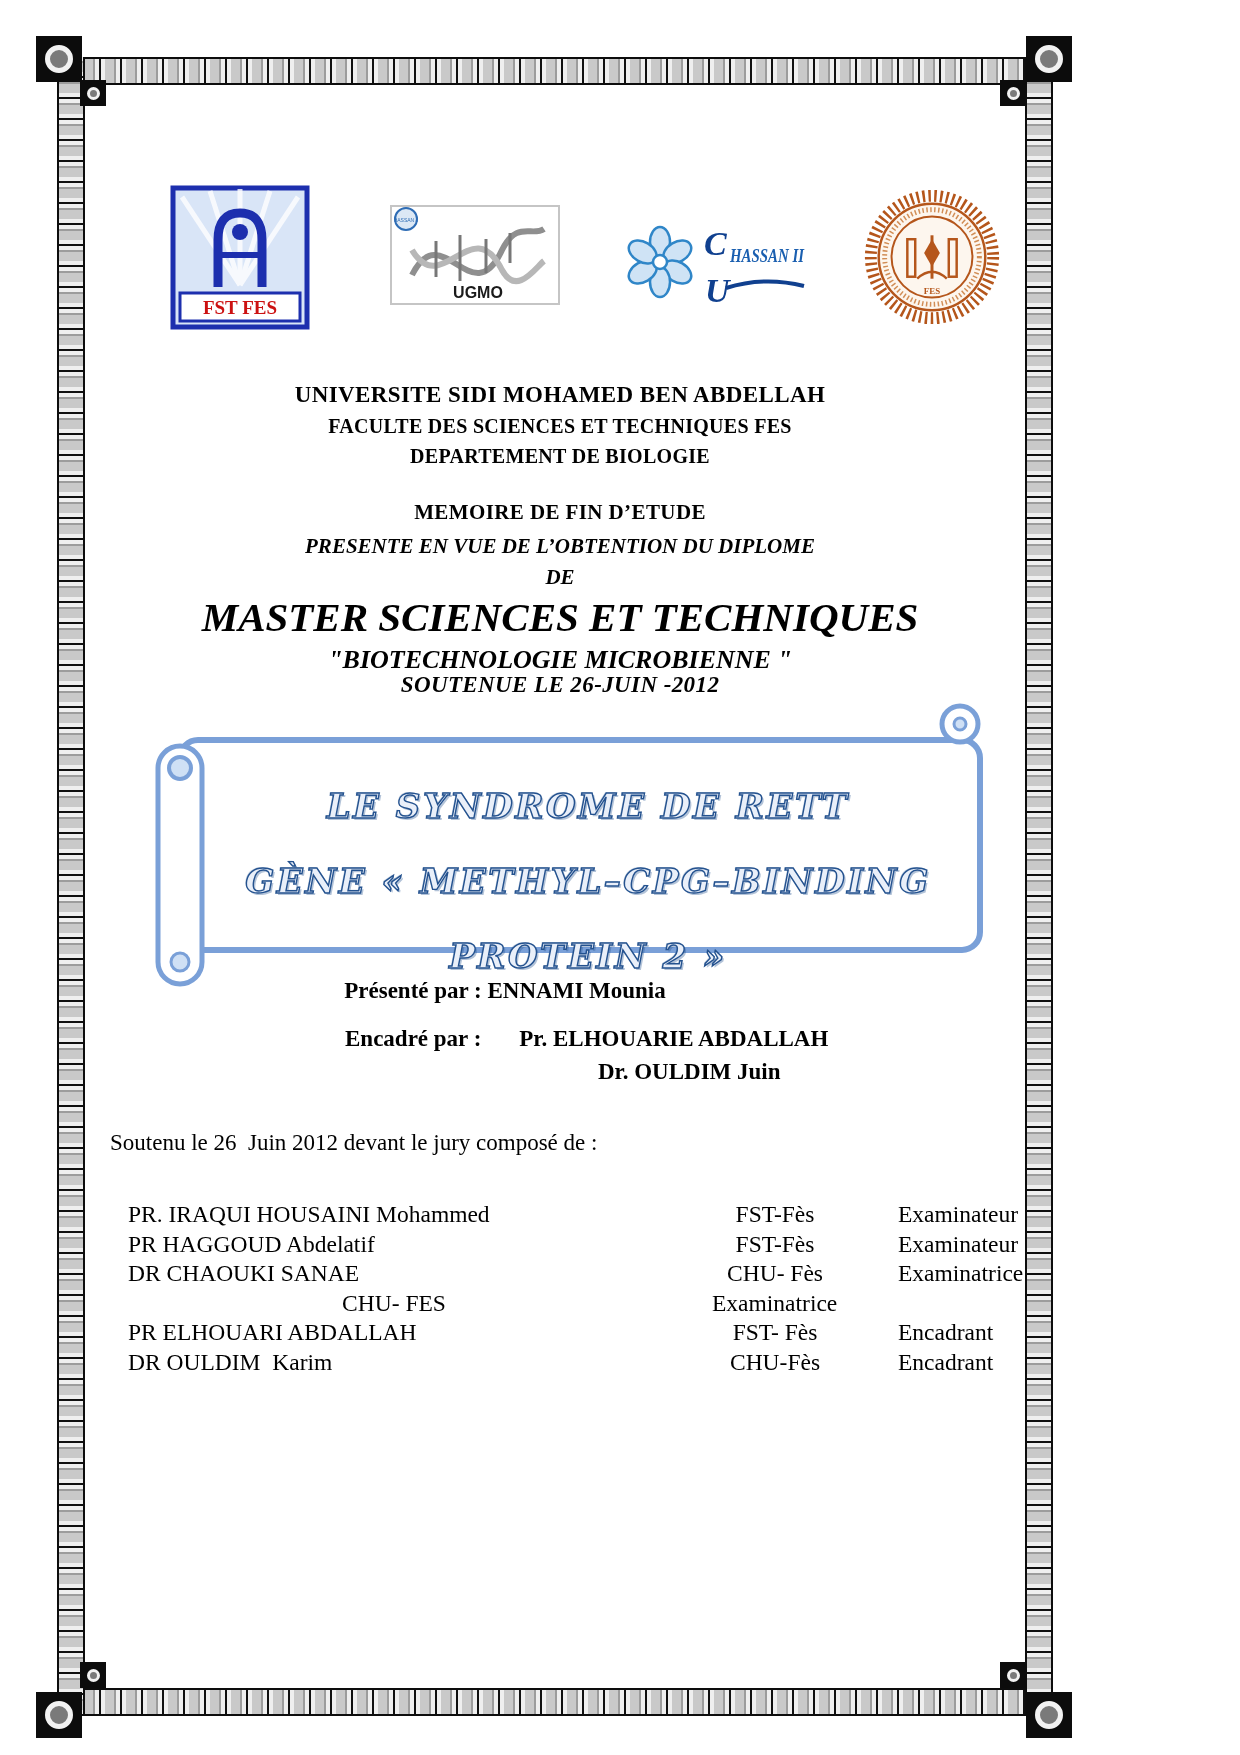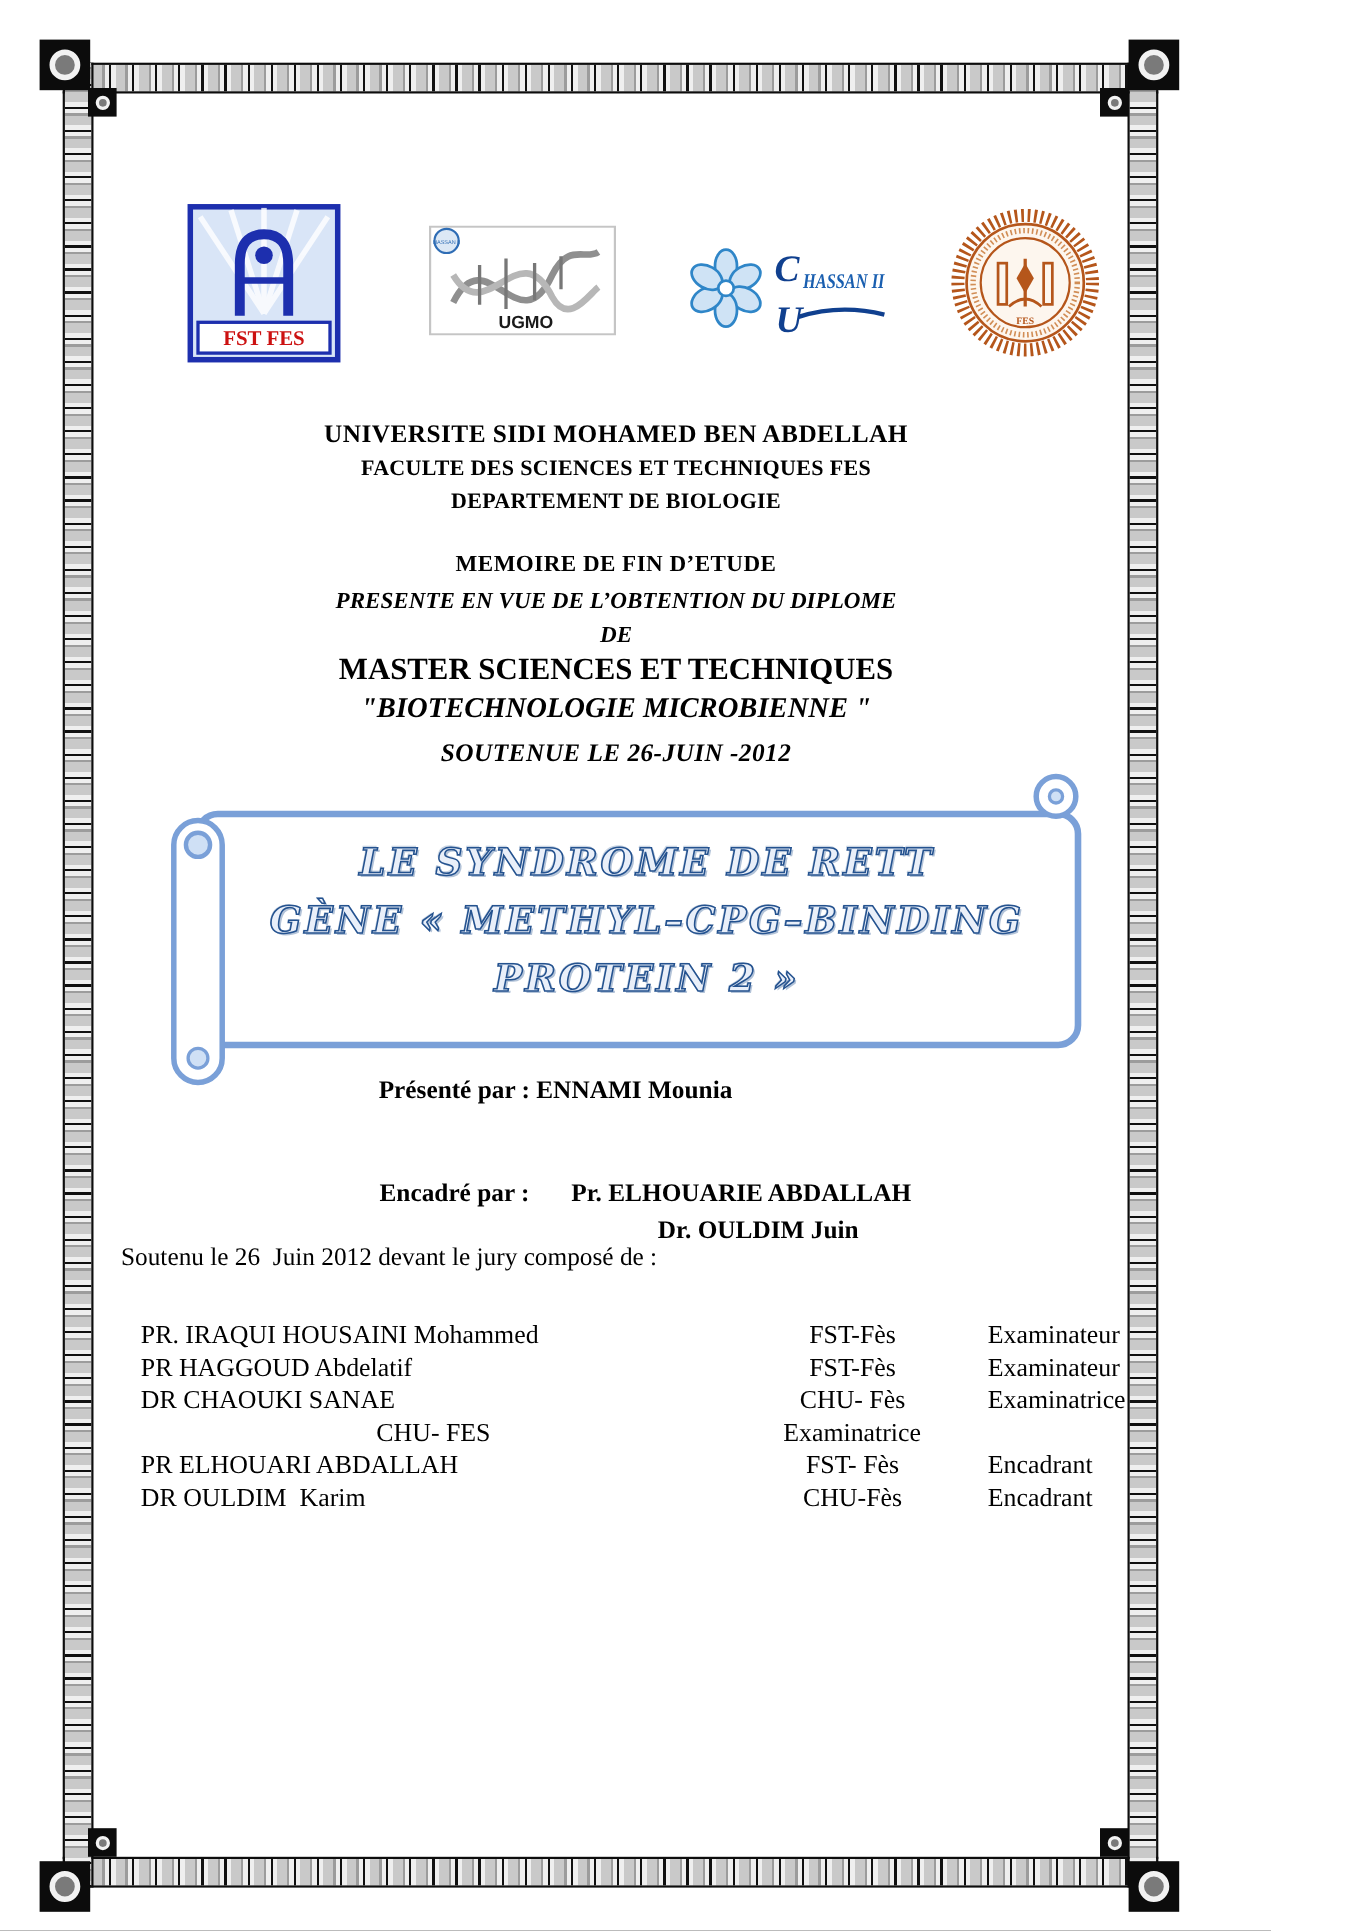--- a/index.html
+++ b/index.html
@@ -23,36 +23,36 @@
   .logo{position:absolute;}
   .logo svg{display:block;width:100%;height:100%;}
 
   
   .center-block{position:absolute;left:110px;width:900px;text-align:center;}
   .uni1{font-size:23px;font-weight:bold;letter-spacing:.4px;}
   .uni2,.uni3{font-size:20px;font-weight:bold;margin-top:7px;letter-spacing:.3px;}
   .mem1{font-size:21px;font-weight:bold;letter-spacing:.4px;}
   .mem2{font-size:21px;font-weight:bold;font-style:italic;margin-top:9px;}
   .mem3{font-size:21px;font-weight:bold;font-style:italic;margin-top:6px;}
-  .mem4{font-size:28px;font-weight:bold;margin-top:3px;}
+  .mem4{font-size:41px;font-weight:bold;font-style:italic;margin-top:3px;}
   .mem5{font-size:26px;font-weight:bold;font-style:italic;margin-top:4px;}
   .soutenue{font-size:23px;font-weight:bold;font-style:italic;letter-spacing:.4px;}
 
   
   #banner{position:absolute;left:148px;top:700px;width:850px;height:292px;}
   #banner svg.scroll{position:absolute;left:0;top:0;width:850px;height:292px;}
   .banner-title{position:absolute;left:75px;width:730px;top:58px;text-align:center;}
   .title-line{font-family:"DejaVu Serif",serif;font-style:italic;font-weight:bold;
     font-size:34px;line-height:53px;letter-spacing:2.5px;color:#e9eff9;
     -webkit-text-stroke:1.4px #24528f;
-    text-shadow:2px 2px 0 rgba(36,82,143,.35), -1px -1px 0 rgba(36,82,143,.25);}
+    text-shadow:2px 2px 0 rgba(36,82,143,.35), -1px -1px 0 rgba(36,82,143,.25);margin-top:22px;}
 
   .presente{position:absolute;left:0;width:1010px;top:978px;text-align:center;
     font-size:23px;font-weight:bold;}
-  #encadre{position:absolute;left:345px;top:1026px;font-size:23px;font-weight:bold;margin-top:46px;}
+  #encadre{position:absolute;left:345px;top:1026px;font-size:23px;font-weight:bold;}
   #encadre .line1{display:flex;gap:38px;}
   #encadre .line2{margin-left:253px;margin-top:7px;}
   #jury-intro{position:absolute;left:110px;top:1130px;font-size:23px;font-weight:normal;
     white-space:pre;}
   #jury{position:absolute;left:128px;top:1200px;width:815px;}
   .jury-row{display:grid;grid-template-columns:532px 142px 141px;line-height:29.5px;
     font-size:23.5px;gap:44px;}
   .jury-name{text-align:left;white-space:pre;}
   .jury-inst{text-align:center;white-space:pre;}
   .jury-role{text-align:left;padding-left:8px;white-space:pre;}

